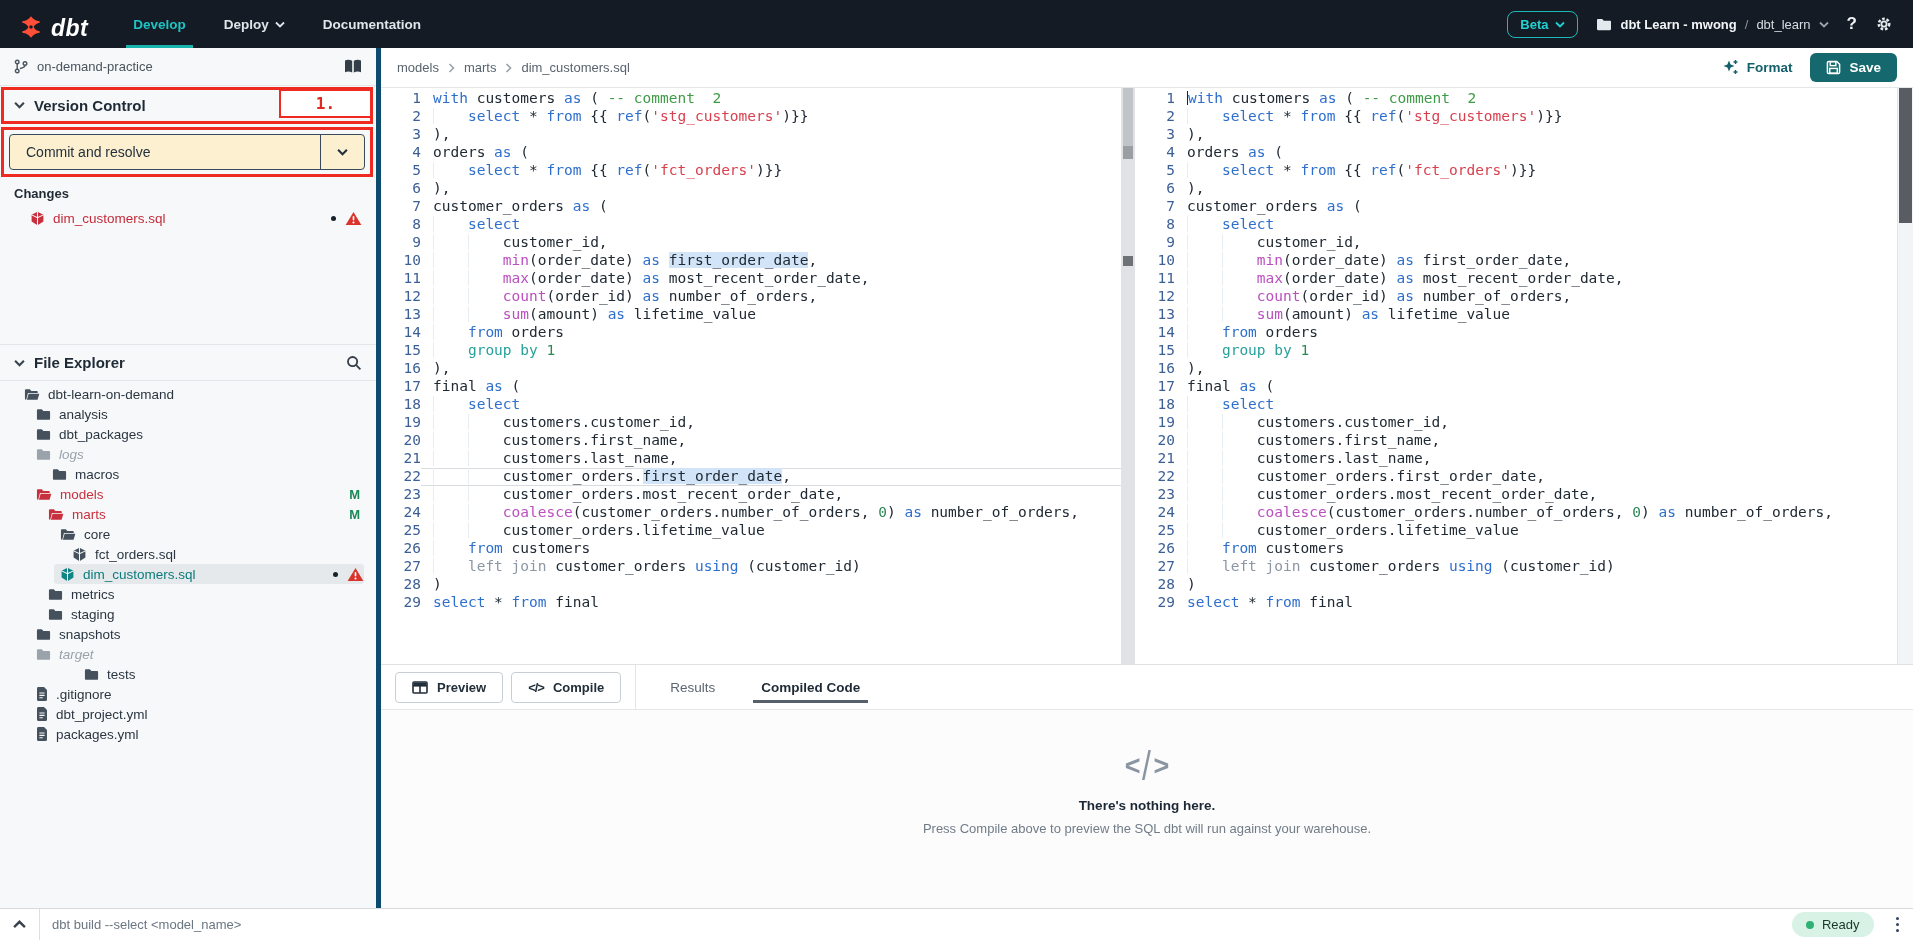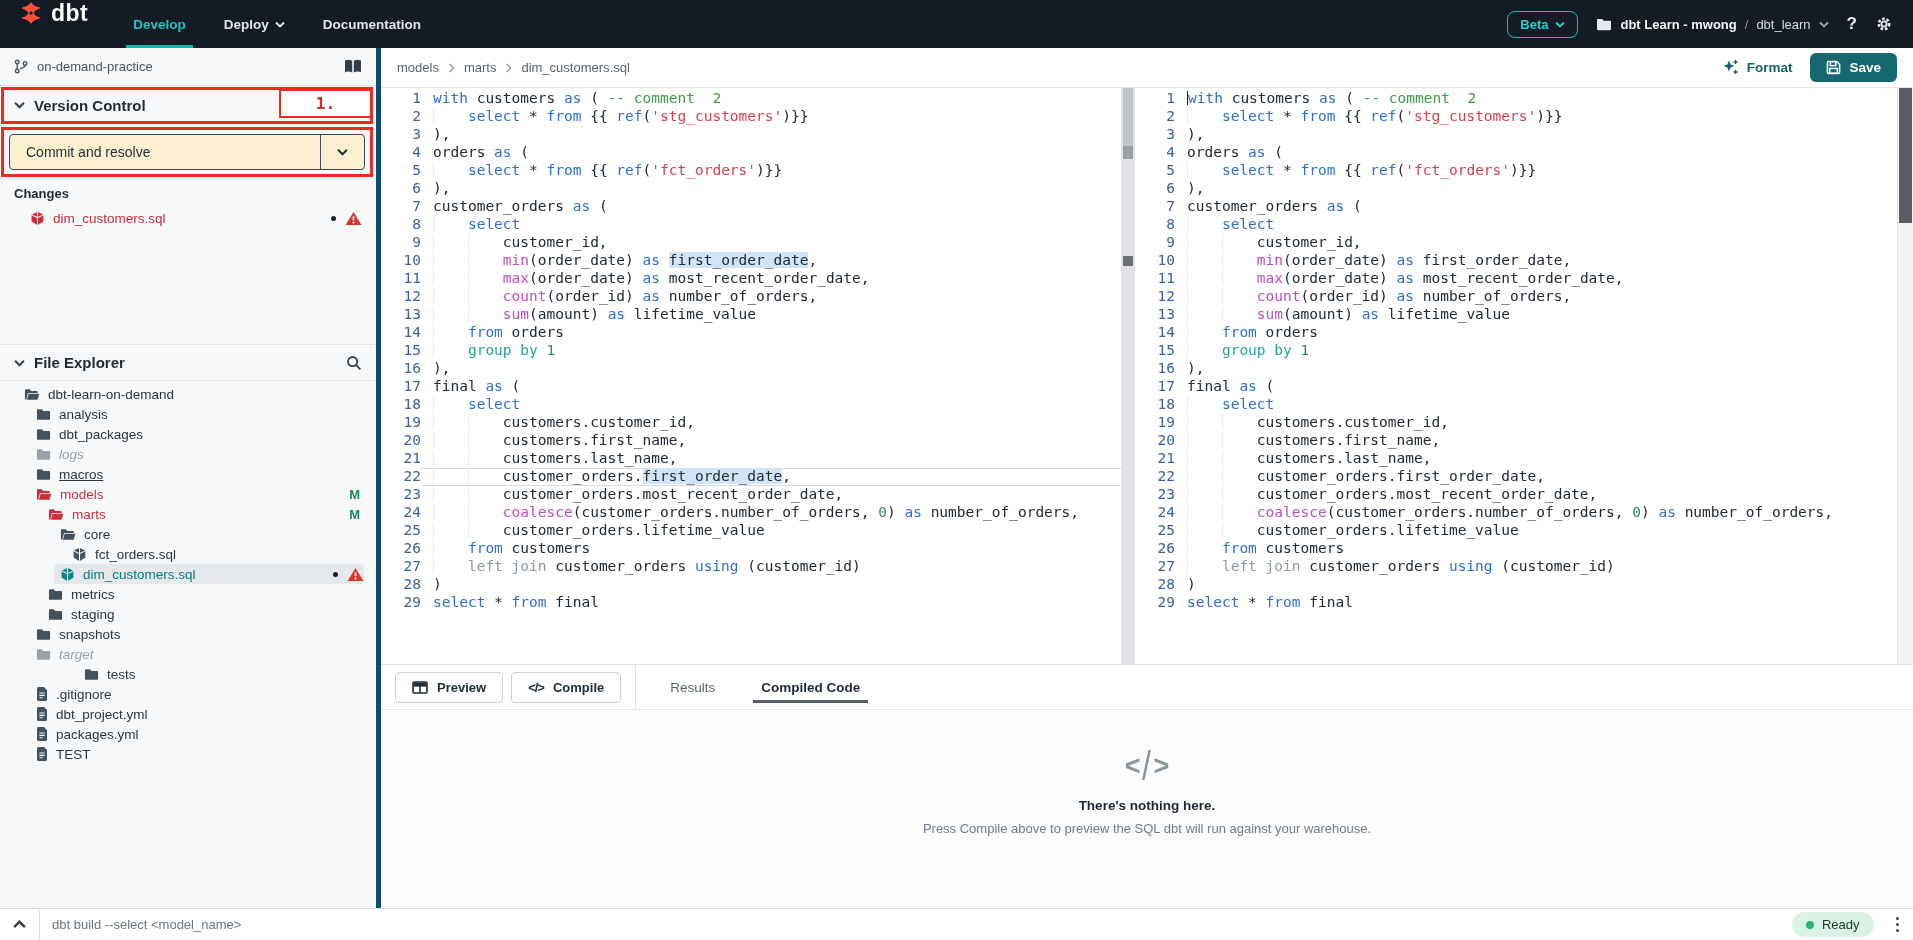--- a/index.html
+++ b/index.html
@@ -2,21 +2,21 @@
 <html><head>
 <meta charset="utf-8">
 <style>
   * { margin:0; padding:0; box-sizing:border-box; }
   html,body { width:1913px; height:940px; overflow:hidden; background:#fff;
     font-family:"Liberation Sans","DejaVu Sans",sans-serif; }
   .app { width:1913px; height:940px; display:flex; flex-direction:column; }
 
   
   .navbar { height:48px; background:#151b24; display:flex; align-items:stretch; color:#e8ecf0; flex:none; }
-  .logo { display:flex; align-items:flex-start; gap:7px; padding:0 26px 0 18px; }
+  .logo { display:flex; align-items:center; gap:7px; padding:9px 26px 0 18px;font-style:italic; }
   .logo-mark { color:#ff4f38; }
   .logo-text { font-size:23px; font-weight:bold; color:#fff; letter-spacing:.5px; }
   .nav-item { display:flex; align-items:center; gap:6px; padding:0 19px; font-size:13.5px; font-weight:bold;
     color:#dfe5ea; position:relative; cursor:pointer; }
   .nav-item.active { color:#1ec3c3; }
   .nav-item.active::after { content:""; position:absolute; left:12px; right:12px; bottom:0; height:3px; background:#18b3ad; }
   .nav-right { margin-left:auto; display:flex; align-items:center; gap:18px; padding-right:20px; }
   .beta-btn { display:flex; align-items:center; gap:7px; border:1.5px solid #1db9b9; color:#21d1d1;
     font-size:13px; font-weight:bold; border-radius:8px; padding:5px 12px; background:transparent; cursor:pointer; }
   .acct { display:flex; align-items:center; gap:8px; font-size:13px; }
@@ -305,21 +305,21 @@
           <div class="tree-row muted" style="padding-left: 36px; justify-content: center;">
             <span class="inner">
               <span class="ticon">
                 <svg width="15" height="13" viewBox="0 0 16 13">
                   <path fill="currentColor" d="M1 2.2C1 1.5 1.5 1 2.2 1h4l1.6 1.7h6.2c.7 0 1 .4 1 1V11c0 .7-.4 1.2-1.1 1.2H2.1C1.4 12.2 1 11.7 1 11V2.2z"></path>
                 </svg>
               </span>
               <span>logs</span>
             </span>
           </div>
-          <div class="tree-row" style="padding-left: 36px; text-decoration: underline;">
+          <div class="tree-row" style="padding-left: 52px;">
             <span class="inner">
               <span class="ticon">
                 <svg width="15" height="13" viewBox="0 0 16 13">
                   <path fill="currentColor" d="M1 2.2C1 1.5 1.5 1 2.2 1h4l1.6 1.7h6.2c.7 0 1 .4 1 1V11c0 .7-.4 1.2-1.1 1.2H2.1C1.4 12.2 1 11.7 1 11V2.2z"></path>
                 </svg>
               </span>
               <span>macros</span>
             </span>
           </div>
           <div class="tree-row red" style="padding-left: 36px;">
@@ -461,31 +461,20 @@
           </div>
           <div class="tree-row" style="padding-left: 36px;">
             <span class="inner">
               <span class="ticon">
                 <svg width="12" height="14" viewBox="0 0 12 14">
                   <path fill="currentColor" d="M1 1.5C1 .7 1.6 0 2.4 0H8l3 3v9.5c0 .8-.6 1.5-1.4 1.5H2.4C1.6 14 1 13.3 1 12.5v-11z"></path>
                   <path d="M3.4 6h5.2M3.4 8.4h5.2M3.4 10.8h3.4" stroke="#f7f8f9" stroke-width="1.1"></path>
                 </svg>
               </span>
               <span>packages.yml</span>
-            </span>
-          </div>
-          <div class="tree-row" style="padding-left: 36px;">
-            <span class="inner">
-              <span class="ticon">
-                <svg width="12" height="14" viewBox="0 0 12 14">
-                  <path fill="currentColor" d="M1 1.5C1 .7 1.6 0 2.4 0H8l3 3v9.5c0 .8-.6 1.5-1.4 1.5H2.4C1.6 14 1 13.3 1 12.5v-11z"></path>
-                  <path d="M3.4 6h5.2M3.4 8.4h5.2M3.4 10.8h3.4" stroke="#f7f8f9" stroke-width="1.1"></path>
-                </svg>
-              </span>
-              <span>TEST</span>
             </span>
           </div>
         </div>
     </div>
 
     <div class="main">
 
       <div class="crumbbar">
         <span>models</span>
         <span class="crumb-sep">

